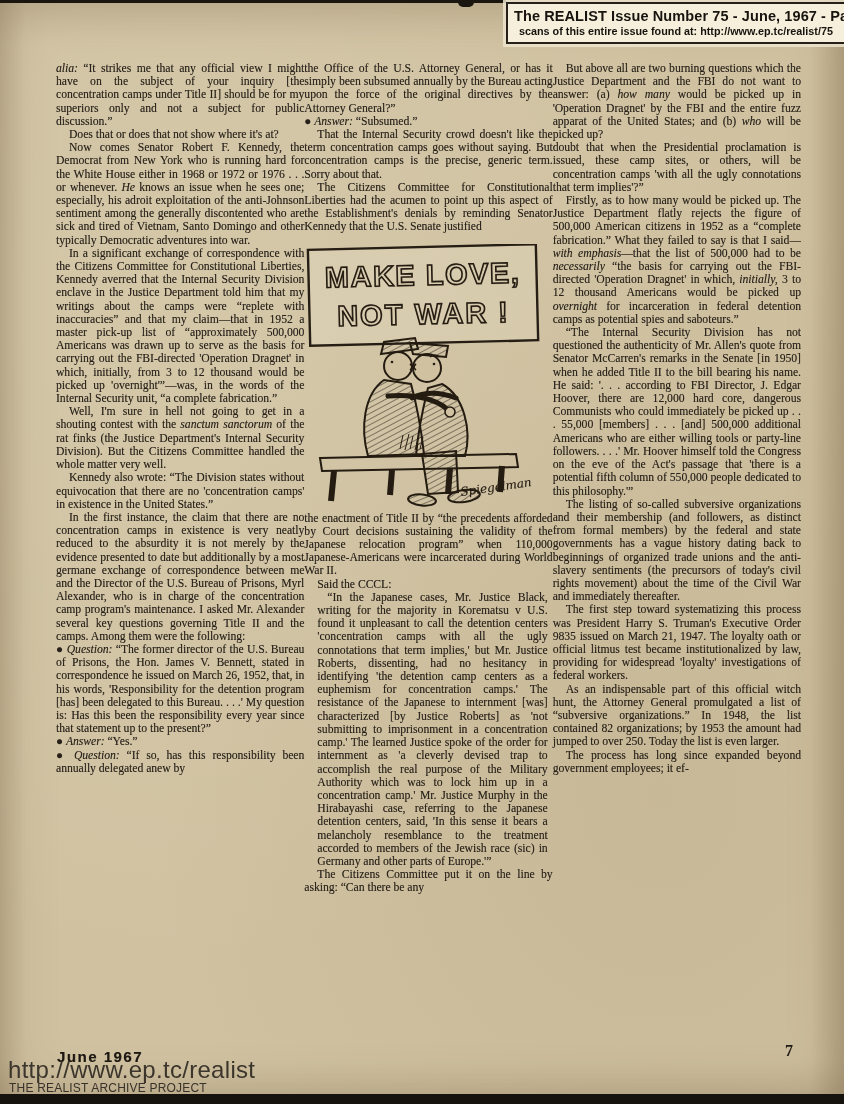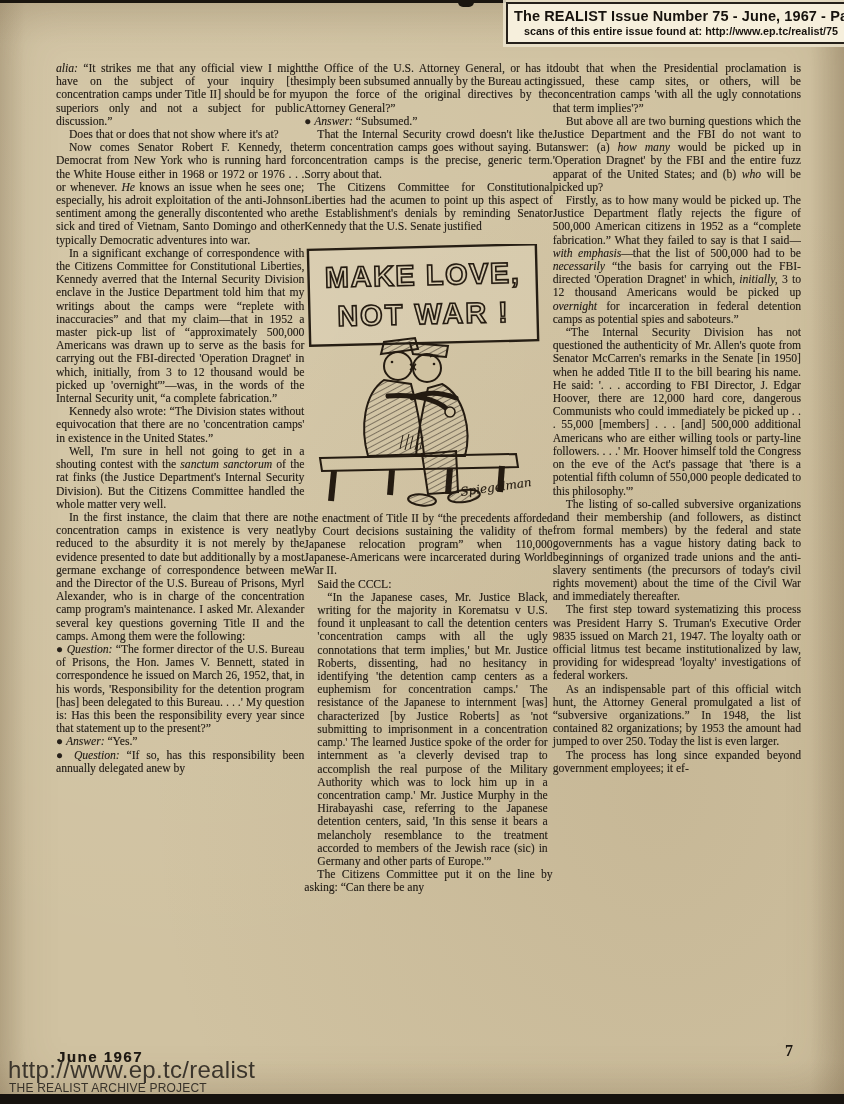--- a/index.html
+++ b/index.html
@@ -22,21 +22,21 @@
   .edge-nub{position:absolute;left:458px;top:0;width:16px;height:7px;background:#1a150f;border-radius:0 0 5px 5px;}
 
   .header-box{
     position:absolute;top:2px;right:0;width:338px;box-sizing:border-box;
     background:#f6efdc;border:2px solid #25201a;border-right:none;
     padding:4px 6px 5px;text-align:center;
     font-family:"Liberation Sans","DejaVu Sans",sans-serif;color:#17130e;
     box-shadow:0 0 0 3px rgba(236,228,204,0.85);
   }
   .header-title{font-size:14.5px;font-weight:bold;letter-spacing:0.1px;white-space:nowrap;}
-  .header-sub{font-size:10.8px;font-weight:bold;margin-top:1px;white-space:nowrap;text-align:right;}
+  .header-sub{font-size:10.8px;font-weight:bold;margin-top:1px;white-space:nowrap;}
 
   .content{
     position:absolute;left:56px;top:62px;width:745px;height:978px;
     display:flex;overflow:hidden;
     font-size:11.6px;line-height:13.2px;color:#27211a;
     text-align:justify;
     text-shadow:0.25px 0.25px 0 rgba(42,34,23,0.38);
   }
   .col{flex:1 1 0;min-width:0;}
   .para{margin:0;}
@@ -88,22 +88,22 @@
     <div class="header-title">The REALIST Issue Number 75 - June, 1967 - Page 07</div>
     <div class="header-sub">scans of this entire issue found at: http://www.ep.tc/realist/75</div>
   </div>
 
   <div class="content">
     <div class="col">
         <p class="para cont"><i>alia:</i> “It strikes me that any official view I might have on the subject of your inquiry [the concentration camps under Title II] should be for my superiors only and not a subject for public discussion.”</p>
         <p class="para ind">Does that or does that not show where it's at?</p>
         <p class="para ind">Now comes Senator Robert F. Kennedy, the Democrat from New York who is running hard for the White House either in 1968 or 1972 or 1976 . . . or whenever. <i>He</i> knows an issue when he sees one; especially, his adroit exploitation of the anti-Johnson sentiment among the generally discontented who are sick and tired of Vietnam, Santo Domingo and other typically Democratic adventures into war.</p>
         <p class="para ind">In a significant exchange of correspondence with the Citizens Committee for Constitutional Liberties, Kennedy averred that the Internal Security Division enclave in the Justice Department told him that my writings about the camps were “replete with inaccuracies” and that my claim—that in 1952 a master pick-up list of “approximately 500,000 Americans was drawn up to serve as the basis for carrying out the FBI-directed 'Operation Dragnet' in which, initially, from 3 to 12 thousand would be picked up 'overnight'”—was, in the words of the Internal Security unit, “a complete fabrication.”</p>
+        <p class="para ind">Well, I'm sure in hell not going to get in a shouting contest with the <i>sanctum sanctorum</i> of the rat finks (the Justice Department's Internal Security Division). But the Citizens Committee handled the whole matter very well.</p>
         <p class="para ind">Kennedy also wrote: “The Division states without equivocation that there are no 'concentration camps' in existence in the United States.”</p>
-        <p class="para ind">Well, I'm sure in hell not going to get in a shouting contest with the <i>sanctum sanctorum</i> of the rat finks (the Justice Department's Internal Security Division). But the Citizens Committee handled the whole matter very well.</p>
         <p class="para ind">In the first instance, the claim that there are no concentration camps in existence is very neatly reduced to the absurdity it is not merely by the evidence presented to date but additionally by a most germane exchange of correspondence between me and the Director of the U.S. Bureau of Prisons, Myrl Alexander, who is in charge of the concentration camp program's maintenance. I asked Mr. Alexander several key questions governing Title II and the camps. Among them were the following:</p>
         <p class="para bullet">● <i>Question:</i> “The former director of the U.S. Bureau of Prisons, the Hon. James V. Bennett, stated in correspondence he issued on March 26, 1952, that, in his words, 'Responsibility for the detention program [has] been delegated to this Bureau. . . .' My question is: Has this been the responsibility every year since that statement up to the present?”</p>
         <p class="para bullet">● <i>Answer:</i> “Yes.”</p>
         <p class="para bullet">● <i>Question:</i> “If so, has this responsibility been annually delegated anew by</p>
       </div>
 
     <div class="col">
       <div>
           <p class="para cont">the Office of the U.S. Attorney General, or has it simply been subsumed annually by the Bureau acting upon the force of the original directives by the Attorney General?”</p>
           <p class="para bullet">● <i>Answer:</i> “Subsumed.”</p>
@@ -169,22 +169,22 @@
 
       <div>
           <p class="para cont">the enactment of Title II by “the precedents afforded by Court decisions sustaining the validity of the Japanese relocation program” when 110,000 Japanese-Americans were incarcerated during World War II.</p>
           <p class="para ind">Said the CCCL:</p>
           <p class="para extract">“In the Japanese cases, Mr. Justice Black, writing for the majority in Korematsu v U.S. found it unpleasant to call the detention centers 'concentration camps with all the ugly connotations that term implies,' but Mr. Justice Roberts, dissenting, had no hesitancy in identifying 'the detention camp centers as a euphemism for concentration camps.' The resistance of the Japanese to internment [was] characterized [by Justice Roberts] as 'not submitting to imprisonment in a concentration camp.' The learned Justice spoke of the order for internment as 'a cleverly devised trap to accomplish the real purpose of the Military Authority which was to lock him up in a concentration camp.' Mr. Justice Murphy in the Hirabayashi case, referring to the Japanese detention centers, said, 'In this sense it bears a melancholy resemblance to the treatment accorded to members of the Jewish race (sic) in Germany and other parts of Europe.'”</p>
           <p class="para ind">The Citizens Committee put it on the line by asking: “Can there be any</p>
         </div>
     </div>
 
     <div class="col">
+        <p class="para ind">But above all are two burning questions which the Justice Department and the FBI do not want to answer: (a) <i>how many</i> would be picked up in 'Operation Dragnet' by the FBI and the entire fuzz apparat of the United States; and (b) <i>who</i> will be picked up?</p>
         <p class="para cont">doubt that when the Presidential proclamation is issued, these camp sites, or others, will be concentration camps 'with all the ugly connotations that term implies'?”</p>
-        <p class="para ind">But above all are two burning questions which the Justice Department and the FBI do not want to answer: (a) <i>how many</i> would be picked up in 'Operation Dragnet' by the FBI and the entire fuzz apparat of the United States; and (b) <i>who</i> will be picked up?</p>
         <p class="para ind">Firstly, as to how many would be picked up. The Justice Department flatly rejects the figure of 500,000 American citizens in 1952 as a “complete fabrication.” What they failed to say is that I said—<i>with emphasis</i>—that the list of 500,000 had to be <i>necessarily</i> “the basis for carrying out the FBI-directed 'Operation Dragnet' in which, <i>initially,</i> 3 to 12 thousand Americans would be picked up <i>overnight</i> for incarceration in federal detention camps as potential spies and saboteurs.”</p>
         <p class="para ind">“The Internal Security Division has not questioned the authenticity of Mr. Allen's quote from Senator McCarren's remarks in the Senate [in 1950] when he added Title II to the bill bearing his name. He said: '. . . according to FBI Director, J. Edgar Hoover, there are 12,000 hard core, dangerous Communists who could immediately be picked up . . . 55,000 [members] . . . [and] 500,000 additional Americans who are either willing tools or party-line followers. . . .' Mr. Hoover himself told the Congress on the eve of the Act's passage that 'there is a potential fifth column of 550,000 people dedicated to this philosophy.'”</p>
         <p class="para ind">The listing of so-called subversive organizations and their membership (and followers, as distinct from formal members) by the federal and state governments has a vague history dating back to beginnings of organized trade unions and the anti-slavery sentiments (the precursors of today's civil rights movement) about the time of the Civil War and immediately thereafter.</p>
         <p class="para ind">The first step toward systematizing this process was President Harry S. Truman's Executive Order 9835 issued on March 21, 1947. The loyalty oath or official litmus test became institutionalized by law, providing for widespread 'loyalty' investigations of federal workers.</p>
         <p class="para ind">As an indispensable part of this official witch hunt, the Attorney General promulgated a list of “subversive organizations.” In 1948, the list contained 82 organizations; by 1953 the amount had jumped to over 250. Today the list is even larger.</p>
         <p class="para ind">The process has long since expanded beyond government employees; it ef-</p>
       </div>
   </div>
 
   <div class="footer-row">

